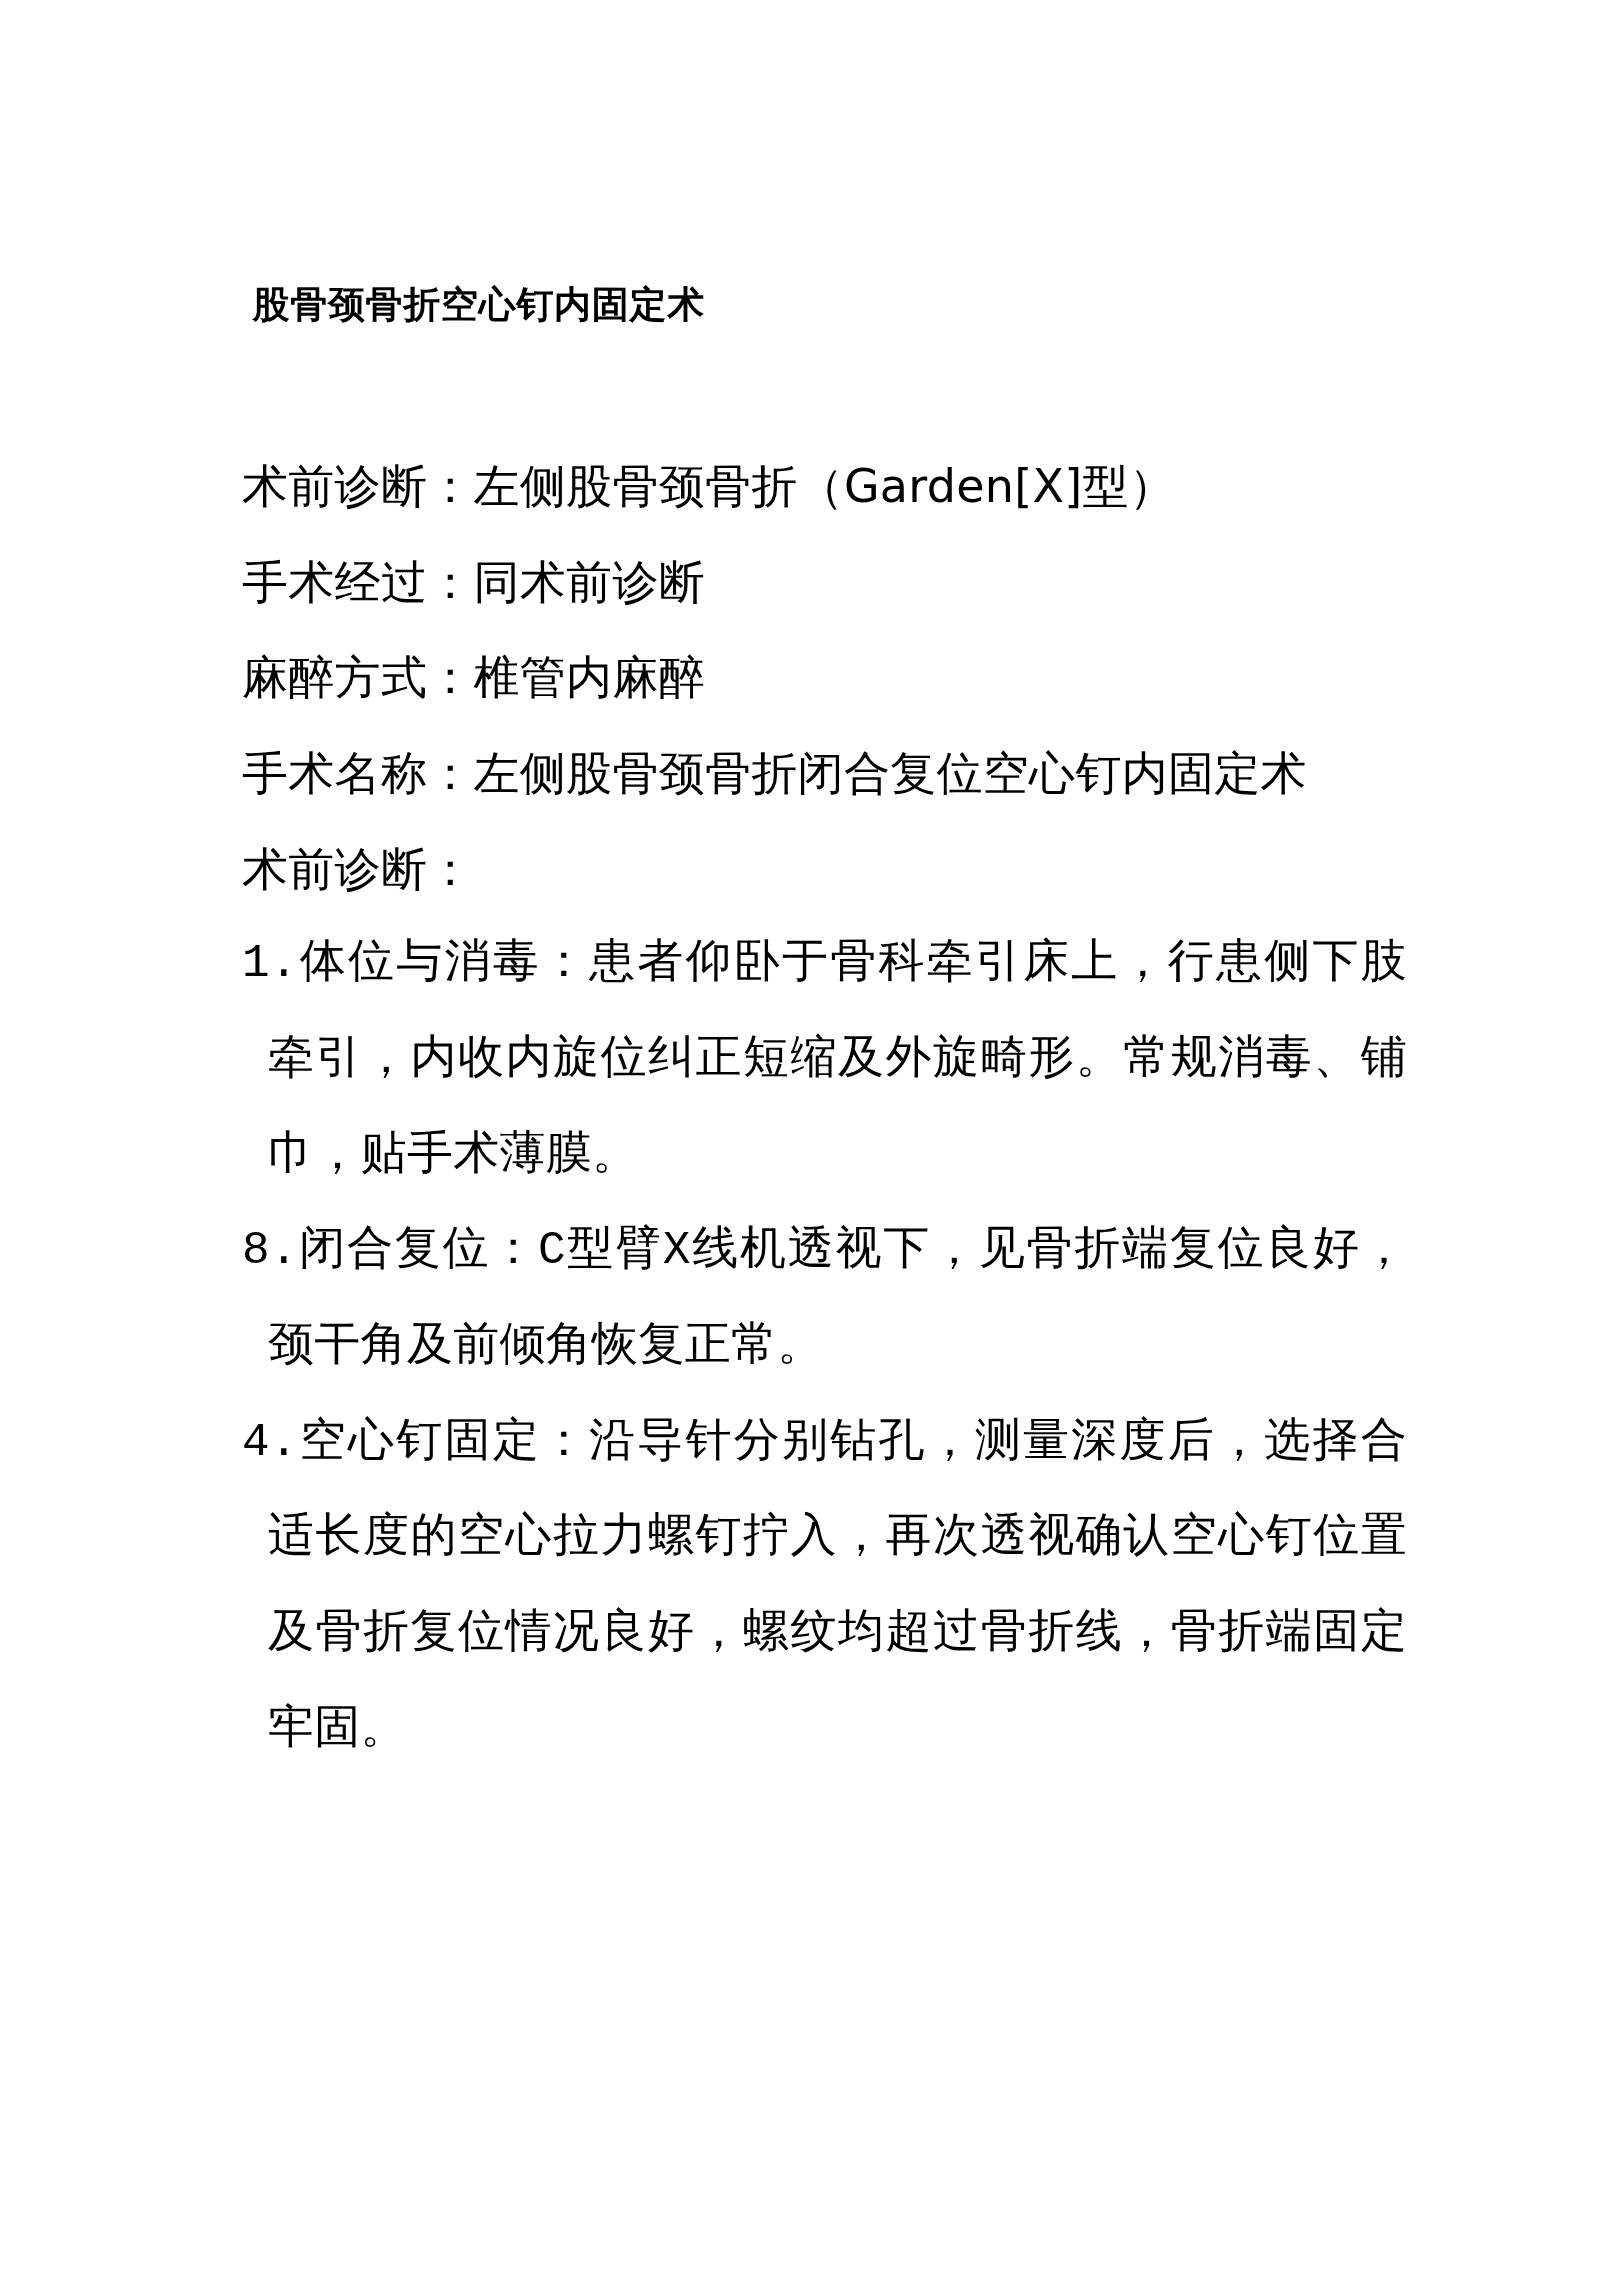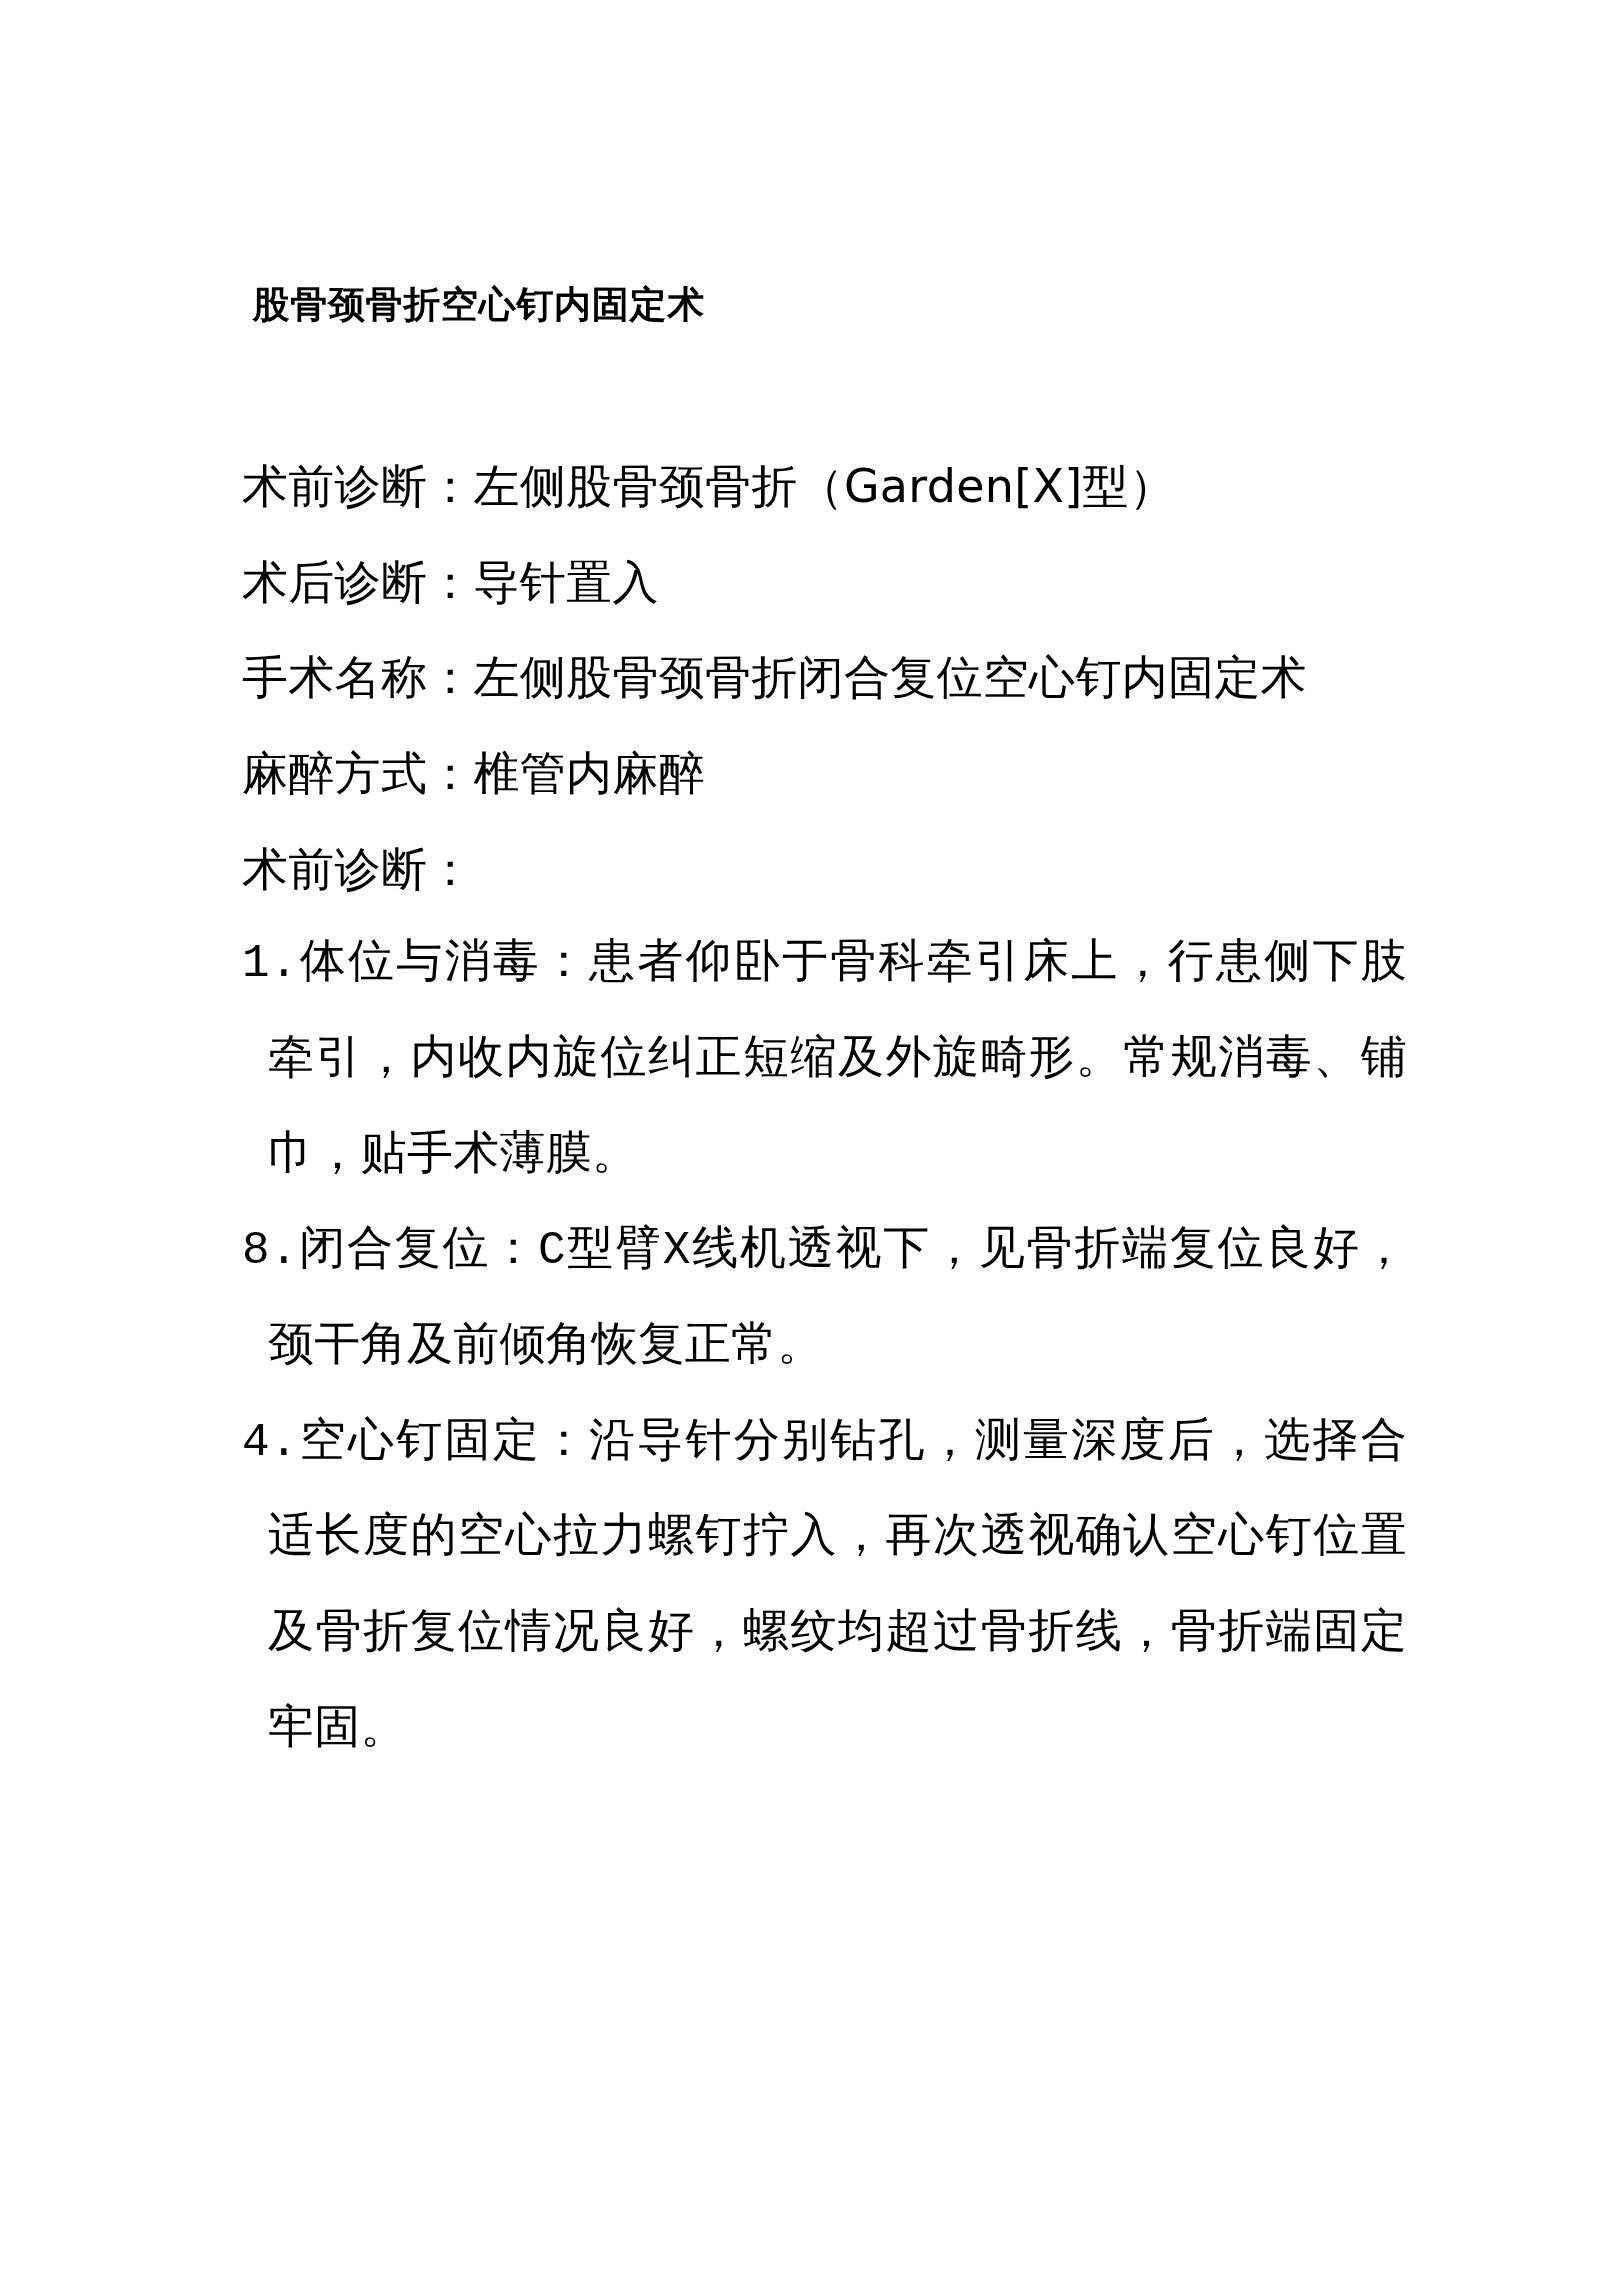--- a/index.html
+++ b/index.html
@@ -49,23 +49,23 @@
 </head>
 <body>
 
 <div class="page">
 
   <h1 class="doc-title">股骨颈骨折空心钉内固定术</h1>
 
   <div class="body-block">
 
     <p class="para">术前诊断：左侧股骨颈骨折（Garden[X]型）</p>
-    <p class="para">术后诊断：导针置入</p>
+    <p class="para">手术经过：同术前诊断</p>
+    <p class="para">麻醉方式：椎管内麻醉</p>
     <p class="para">手术名称：左侧股骨颈骨折闭合复位空心钉内固定术</p>
-    <p class="para">麻醉方式：椎管内麻醉</p>
     <p class="para">术前诊断：</p>
 
     <p class="para para-hang">1.体位与消毒：患者仰卧于骨科牵引床上，行患侧下肢牵引，内收内旋位纠正短缩及外旋畸形。常规消毒、铺巾，贴手术薄膜。</p>
     <p class="para para-hang">8.闭合复位：C型臂X线机透视下，见骨折端复位良好，颈干角及前倾角恢复正常。</p>
     <p class="para para-hang">4.空心钉固定：沿导针分别钻孔，测量深度后，选择合适长度的空心拉力螺钉拧入，再次透视确认空心钉位置及骨折复位情况良好，螺纹均超过骨折线，骨折端固定牢固。</p>
 
   </div>
 </div>
 
 

